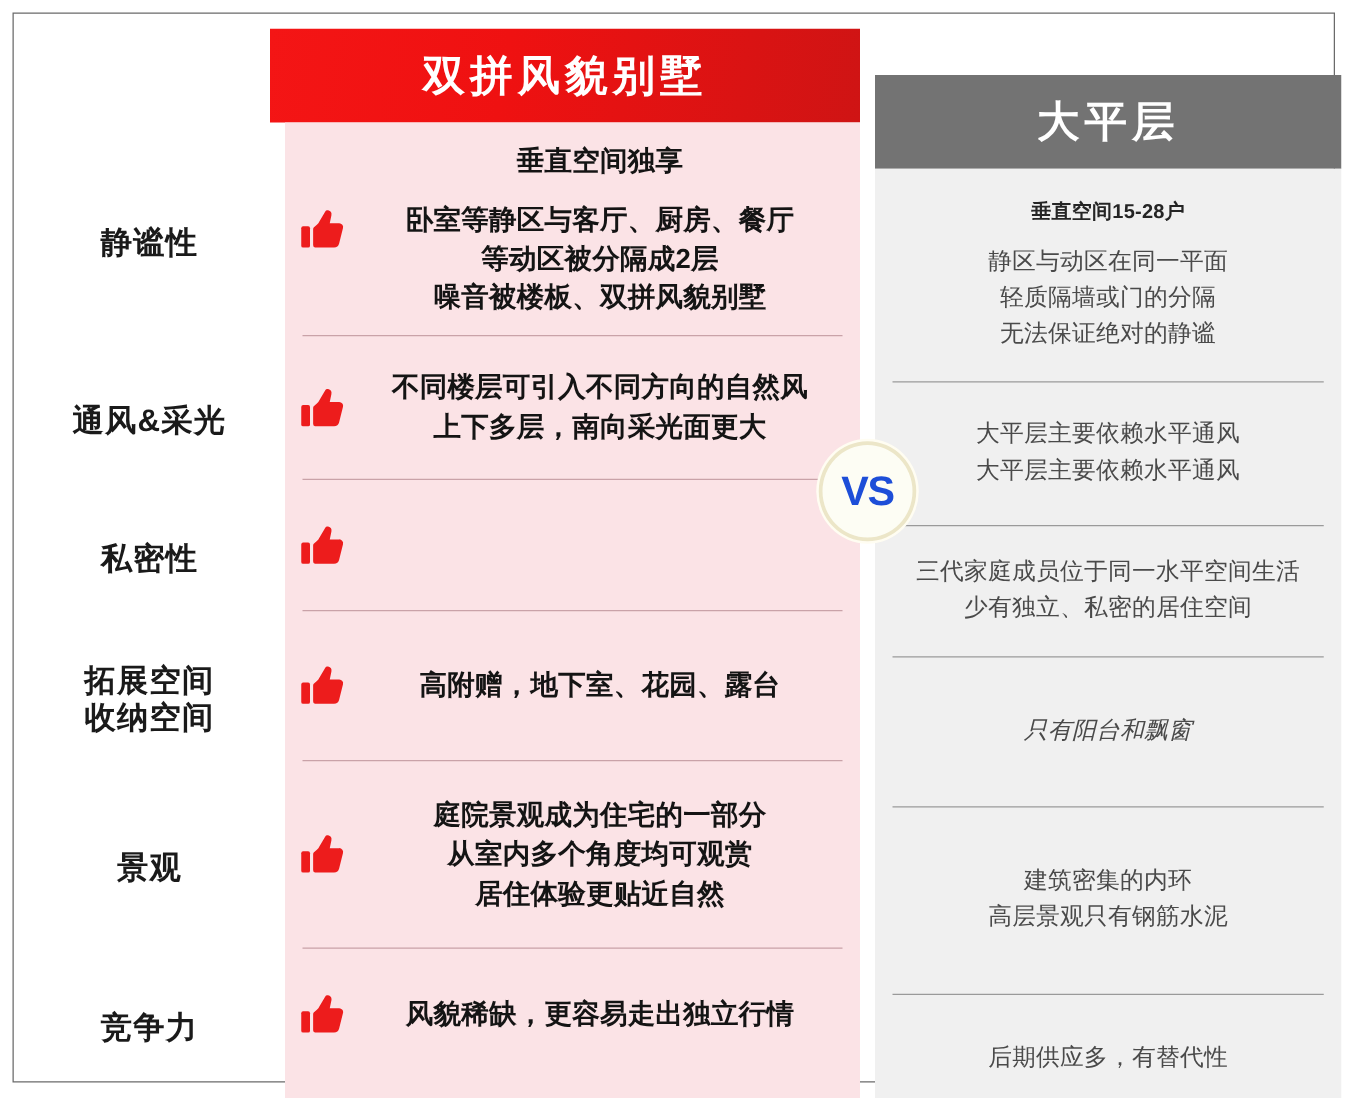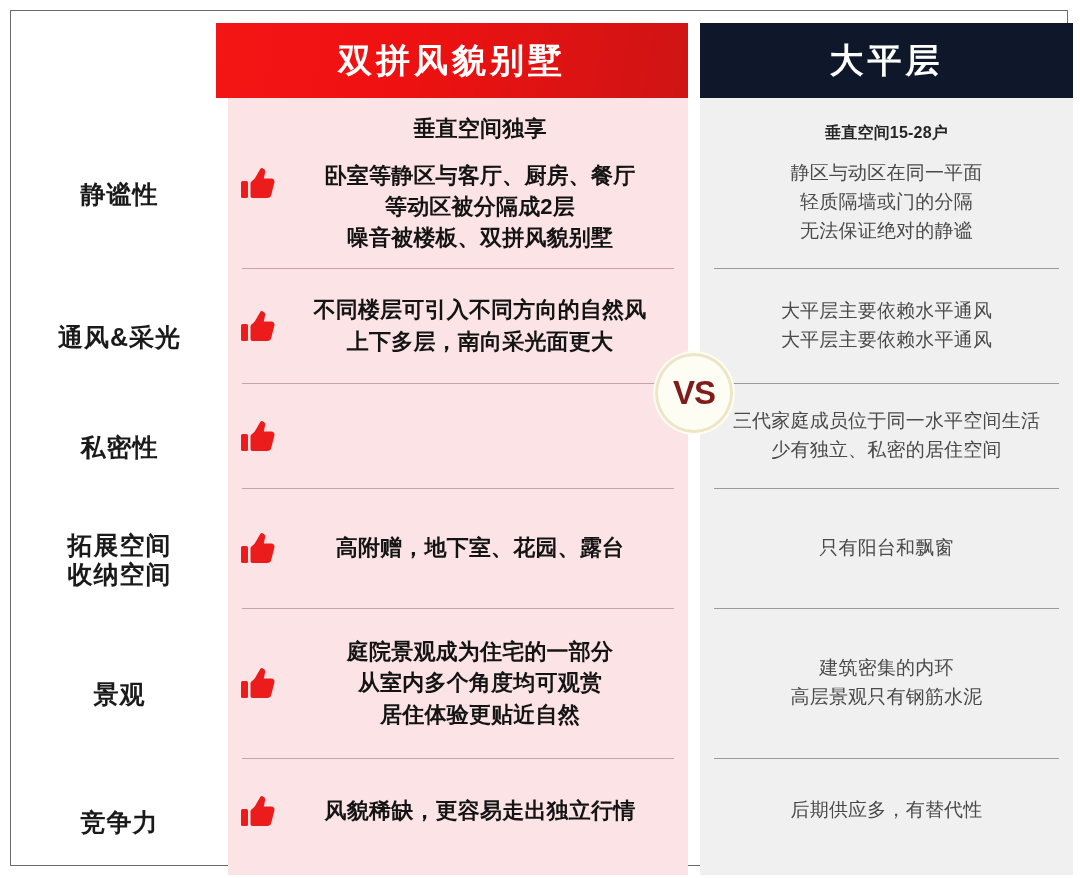--- a/index.html
+++ b/index.html
@@ -180,21 +180,21 @@
     border: 3px solid #ece6c8;
     box-shadow: 0 0 0 2px #fffdf2;
     display: flex;
     align-items: center;
     justify-content: center;
     z-index: 5;
   }
   .vs-badge span {
     font-size: 33px;
     font-weight: bold;
-    color: #7f1d1d;
+    color: #1d4ed8;
     letter-spacing: -1px;
     font-family: "Liberation Sans", sans-serif;
   }
 </style>
 </head>
 <body>
 
 <div class="canvas">
   <div class="frame">
     <div class="compare">
@@ -279,32 +279,32 @@
           </div>
       </div>
 
       <div class="gap-col">
         <div class="vs-badge">
           <span>VS</span>
         </div>
       </div>
 
       <div class="col col-right">
-        <div class="col-head" style="background: #0f172a;">大平层</div>
+        <div class="col-head" style="background: #737373; margin-top: 37px;">大平层</div>
         <div class="col-body" id="right-body" style="background: rgb(240, 240, 240);">
             <div class="cell cell-right" style="height: 170px;">
               <div class="cell-text-right"><span class="lead-line-right">垂直空间15-28户</span><span>静区与动区在同一平面</span><br><span>轻质隔墙或门的分隔</span><br><span>无法保证绝对的静谧</span></div>
             </div>
             <div class="cell cell-right" style="height: 115px;">
               <div class="cell-text-right"><span>大平层主要依赖水平通风</span><br><span>大平层主要依赖水平通风</span></div>
             </div>
             <div class="cell cell-right" style="height: 105px;">
               <div class="cell-text-right"><span>三代家庭成员位于同一水平空间生活</span><br><span>少有独立、私密的居住空间</span></div>
             </div>
-            <div class="cell cell-right" style="height: 120px;">
+            <div class="cell cell-right" style="height: 120px; font-style: italic;">
               <div class="cell-text-right"><span>只有阳台和飘窗</span></div>
             </div>
             <div class="cell cell-right" style="height: 150px;">
               <div class="cell-text-right"><span>建筑密集的内环</span><br><span>高层景观只有钢筋水泥</span></div>
             </div>
             <div class="cell cell-right" style="height: 105px;">
               <div class="cell-text-right"><span>后期供应多，有替代性</span></div>
             </div>
           </div>
       </div>

